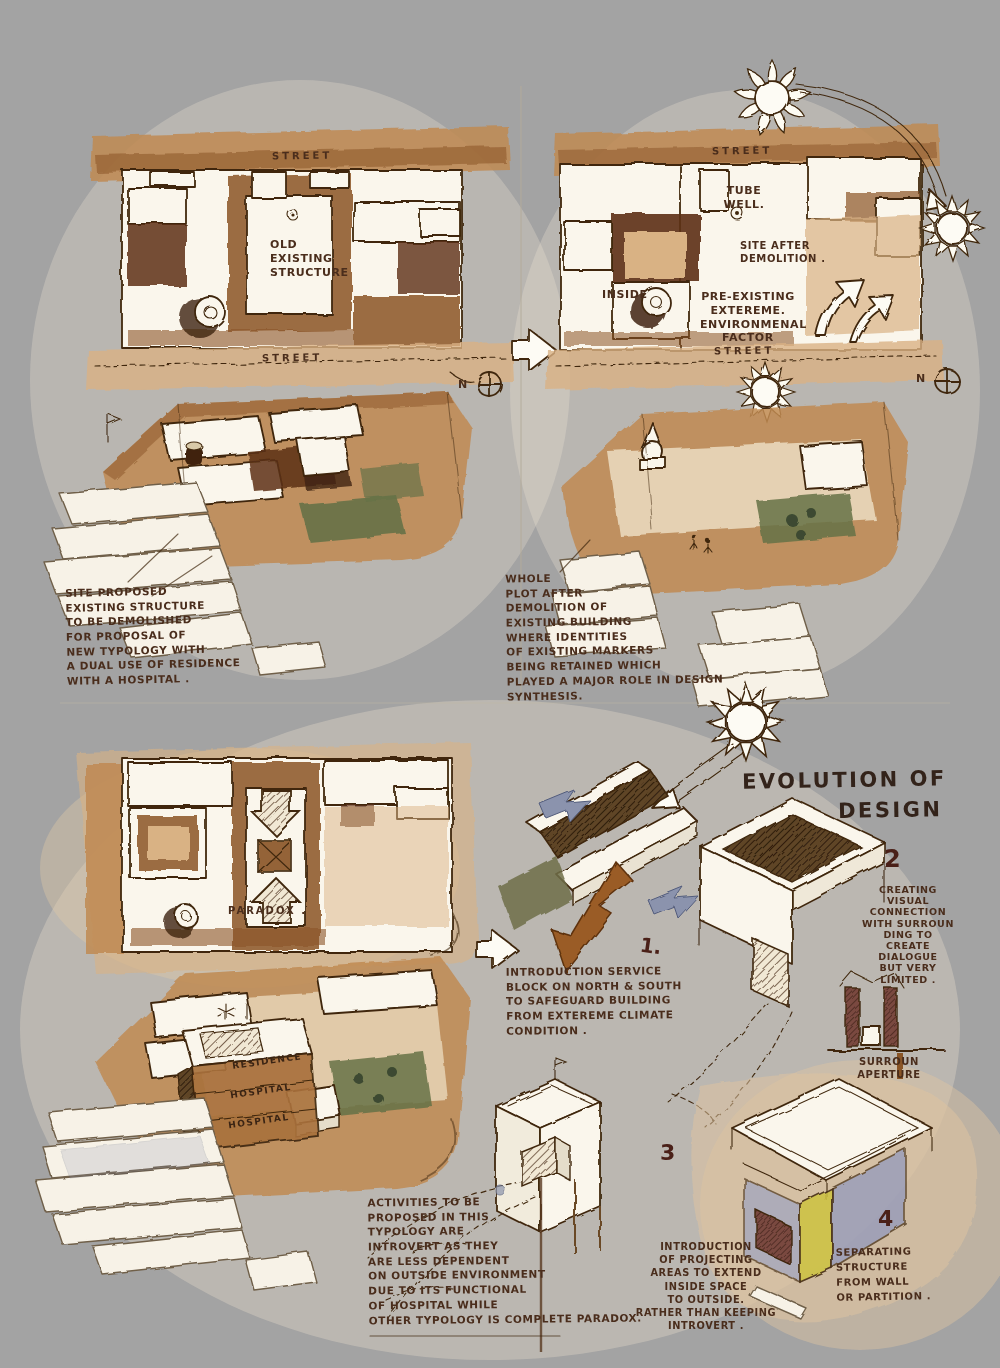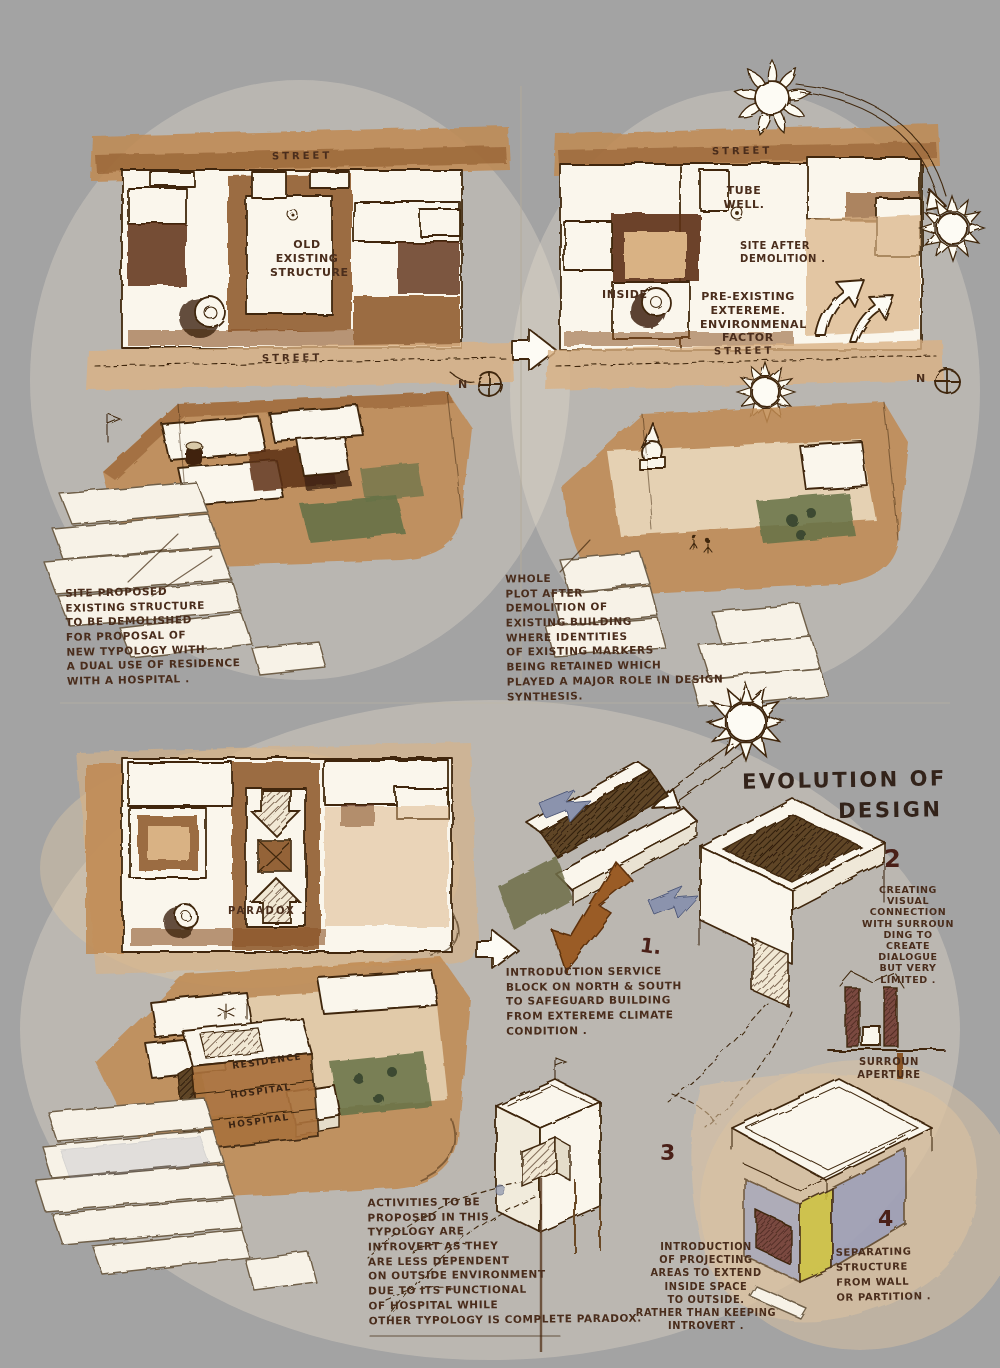--- a/index.html
+++ b/index.html
@@ -380,21 +380,21 @@
 
 <g>
   <path d="M541,1178 V1352" stroke="#5a3a22" stroke-width="2.4" opacity=".8" fill="none"></path>
   <path class="ink1" opacity=".7" d="M370,1336 H560"></path>
 </g>
 </svg>
 
 <div>
 
   <div class="lbl street" style="left:272px;top:149px;transform:rotate(-1deg)">STREET</div>
-  <div class="lbl small" style="left:270px;top:238px;width:74px;text-align:center">OLD EXISTING
+  <div class="lbl small" style="left:270px;top:238px;width:74px;text-align:left">OLD EXISTING
 STRUCTURE</div>
   <div class="lbl street" style="left:262px;top:351px;transform:rotate(-1deg)">STREET</div>
   <div class="lbl" style="left:458px;top:378px;font-size:11px">N</div>
   <div class="lbl cap" style="left:66px;top:584px;transform:rotate(-1.2deg)">SITE PROPOSED
 EXISTING STRUCTURE
 TO BE DEMOLISHED
 FOR PROPOSAL OF
 NEW TYPOLOGY WITH
 A DUAL USE OF RESIDENCE
 WITH A HOSPITAL .</div>

